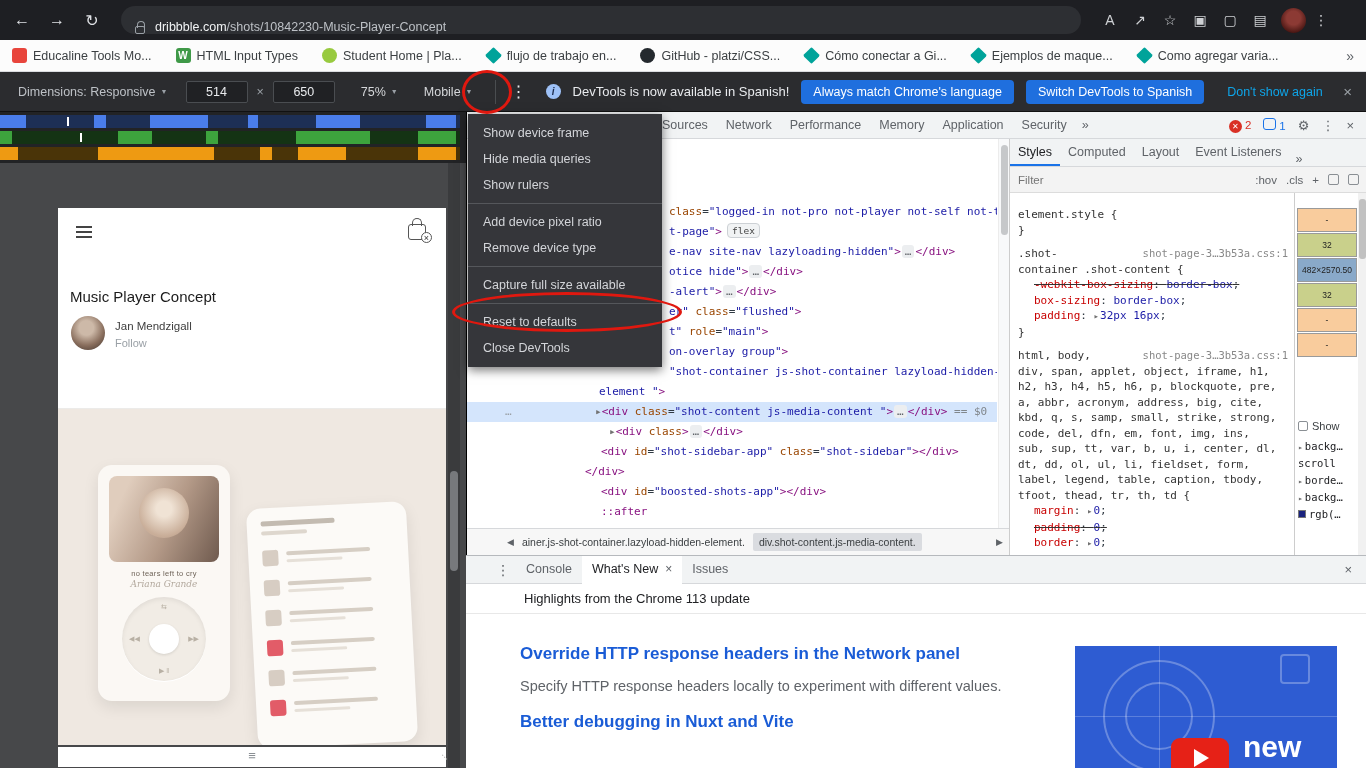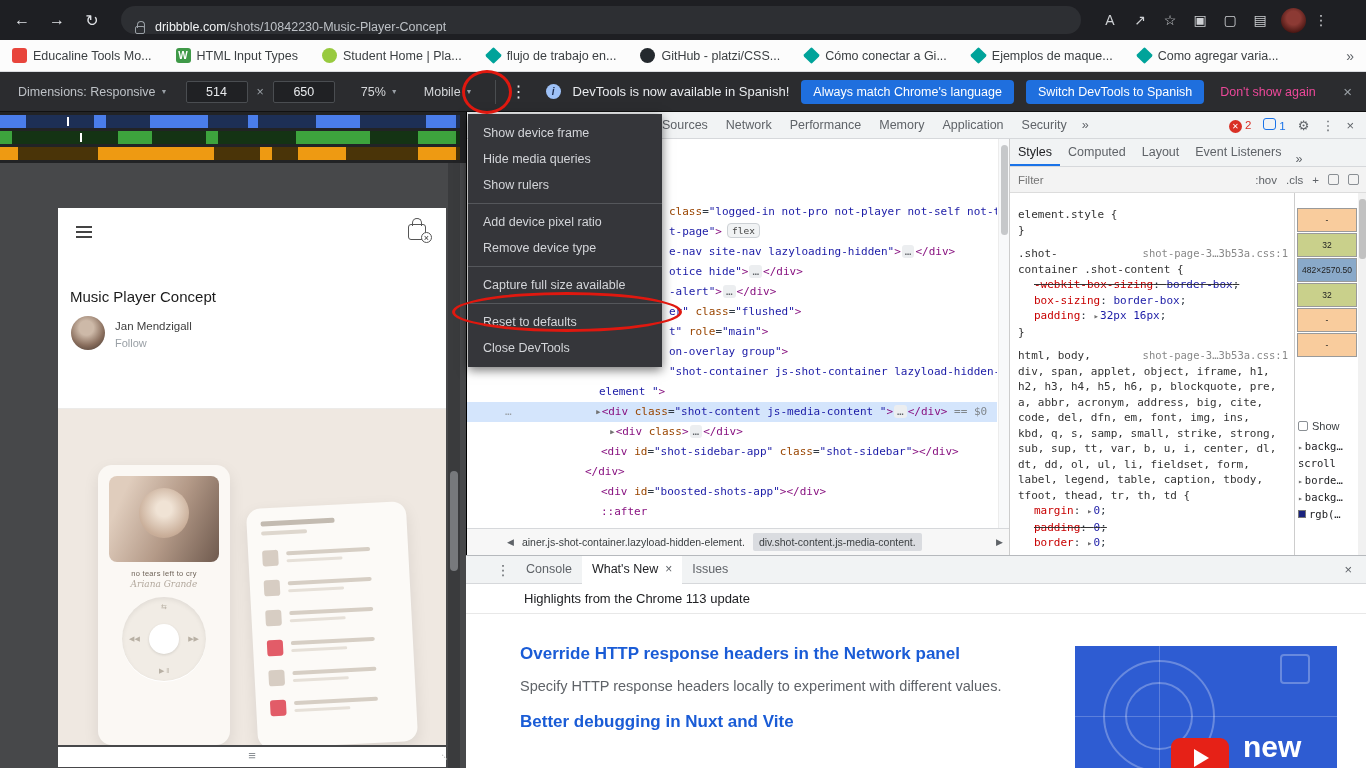--- a/index.html
+++ b/index.html
@@ -38,21 +38,21 @@
 .caret{font-size:7px;margin-left:5px;color:#9aa0a6}
 .dim-box{width:62px;height:22px;background:#202124;border:1px solid #4a4d51;color:#e8eaed;text-align:center;border-radius:2px;font-size:12.5px;font-family:"Liberation Sans",sans-serif}
 #dim-x{margin:0 9px;color:#9aa0a6}
 .dd{margin-left:26px;display:flex;align-items:center;cursor:pointer;color:#d5d7da}
 .vsep{width:1px;height:24px;background:#4a4d50;margin-left:22px}
 #kebab-device{width:26px;text-align:center;font-size:16px;color:#e8eaed;margin-left:10px;cursor:pointer}
 #notif{display:flex;align-items:center;margin-left:14px;gap:12px}
 .info-i{width:15px;height:15px;border-radius:50%;background:#9ec1f7;color:#1b2b4d;font-weight:bold;font-size:10px;display:flex;align-items:center;justify-content:center;font-style:italic}
 #notif-msg{color:#e8eaed;font-size:13px}
 .btn-blue{background:var(--btn-blue);color:#fff;border:none;border-radius:4px;padding:5px 12px;font-size:12.5px;cursor:pointer;font-family:"Liberation Sans",sans-serif}
-#notif-dismiss{color:#ec4899;margin-left:4px;cursor:pointer}
+#notif-dismiss{color:#0ea5e9;margin-left:11px;cursor:pointer}
 #devbar-close{margin-left:auto;margin-right:14px;color:#9aa0a6;font-size:15px;cursor:pointer}
 
 
 #emu{position:absolute;left:0;top:112px;width:466px;height:656px;background:#47484a;overflow:hidden}
 #mq-zone{position:absolute;left:0;top:0;width:466px;height:51px;background:#222325}
 .mq-row{position:absolute;left:0;width:460px;height:13px}
 .mq-seg{position:absolute;top:0;height:13px}
 .mq-tick{position:absolute;top:2px;width:2px;height:9px;background:#fff}
 #page{position:absolute;left:58px;top:96px;width:388px;height:537px;background:#fff;overflow:hidden}
 #pg-burger{position:absolute;left:18px;top:18px;width:16px;cursor:pointer}
@@ -60,21 +60,21 @@
 #pg-logo{position:absolute;left:0;right:0;top:10px;text-align:center;font-family:"DejaVu Serif",serif;font-style:italic;font-weight:bold;font-size:23px;color:#141414}
 #pg-bag{position:absolute;right:20px;top:16px;width:18px;height:16px;border:1.6px solid #555;border-radius:3px;cursor:pointer}
 #pg-bag:before{content:"";position:absolute;left:3px;top:-7px;width:8px;height:7px;border:1.6px solid #555;border-bottom:none;border-radius:5px 5px 0 0}
 #pg-bag-badge{position:absolute;right:14px;top:24px;width:11px;height:11px;border-radius:50%;background:#fff;color:#333;font-size:9px;line-height:11px;text-align:center;border:1px solid #555}
 #pg-title{position:absolute;left:12px;top:80px;font-size:15px;font-weight:normal;color:#1b1b1b}
 #pg-avatar{position:absolute;left:13px;top:108px;width:34px;height:34px;border-radius:50%;background:radial-gradient(circle at 45% 35%,#cdb9a8 25%,#8a6f5e 60%,#3c2f28 100%)}
 #pg-author{position:absolute;left:57px;top:112px;font-size:11.5px;color:#3e3e3e}
 #pg-follow{position:absolute;left:57px;top:129px;font-size:11px;color:#9aa0a6;cursor:pointer}
 #pg-divider{position:absolute;left:0;right:0;top:200px;height:1px;background:#ecebe9}
 #artwork{position:absolute;left:0;top:201px;width:388px;height:336px;background:#efe8e1}
-#phone-l{position:absolute;left:40px;top:56px;width:132px;height:280px;background:#fbf8f4;border-radius:14px;box-shadow:0 6px 16px rgba(0,0,0,.09)}
+#phone-l{position:absolute;left:40px;top:56px;width:132px;height:236px;background:#fbf8f4;border-radius:14px;box-shadow:0 6px 16px rgba(0,0,0,.09)}
 #album{position:absolute;left:11px;top:11px;width:110px;height:86px;border-radius:8px;background:linear-gradient(115deg,#e0cdbd 15%,#b49a88 55%,#6f5a4e 100%)}
 #album:before{content:"";position:absolute;left:30px;top:12px;width:50px;height:50px;border-radius:50%;background:radial-gradient(circle at 50% 42%,#f0e3d5 20%,#c9ae99 70%,transparent 100%)}
 #song-t1{position:absolute;left:0;right:0;top:104px;text-align:center;font-size:7.5px;color:#6f6459;letter-spacing:.3px}
 #song-t2{position:absolute;left:0;right:0;top:114px;text-align:center;font-size:9px;color:#b3a99e;font-family:"DejaVu Serif",serif;font-style:italic}
 #wheel{position:absolute;left:24px;top:132px;width:84px;height:84px;border-radius:50%;background:#f1ece5;box-shadow:inset 0 2px 5px rgba(0,0,0,.07),0 1px 0 #fff}
 #hub{position:absolute;left:27px;top:27px;width:30px;height:30px;border-radius:50%;background:#fff;box-shadow:0 1px 3px rgba(0,0,0,.12)}
 .w-ic{position:absolute;color:#b8b0a4;font-size:7px}
 .w-top{left:0;right:0;top:6px;text-align:center}
 .w-bottom{left:0;right:0;bottom:6px;text-align:center}
 .w-left{left:7px;top:38px}
@@ -475,24 +475,24 @@
           <div class="sel-line">
             <span class="sel-text">div, span, applet, object, iframe, h1,</span>
           </div>
           <div class="sel-line">
             <span class="sel-text">h2, h3, h4, h5, h6, p, blockquote, pre,</span>
           </div>
           <div class="sel-line">
             <span class="sel-text">a, abbr, acronym, address, big, cite,</span>
           </div>
           <div class="sel-line">
+            <span class="sel-text">kbd, q, s, samp, small, strike, strong,</span>
+          </div>
+          <div class="sel-line">
             <span class="sel-text">code, del, dfn, em, font, img, ins,</span>
-          </div>
-          <div class="sel-line">
-            <span class="sel-text">kbd, q, s, samp, small, strike, strong,</span>
           </div>
           <div class="sel-line">
             <span class="sel-text">sub, sup, tt, var, b, u, i, center, dl,</span>
           </div>
           <div class="sel-line">
             <span class="sel-text">dt, dd, ol, ul, li, fieldset, form,</span>
           </div>
           <div class="sel-line">
             <span class="sel-text">label, legend, table, caption, tbody,</span>
           </div>

